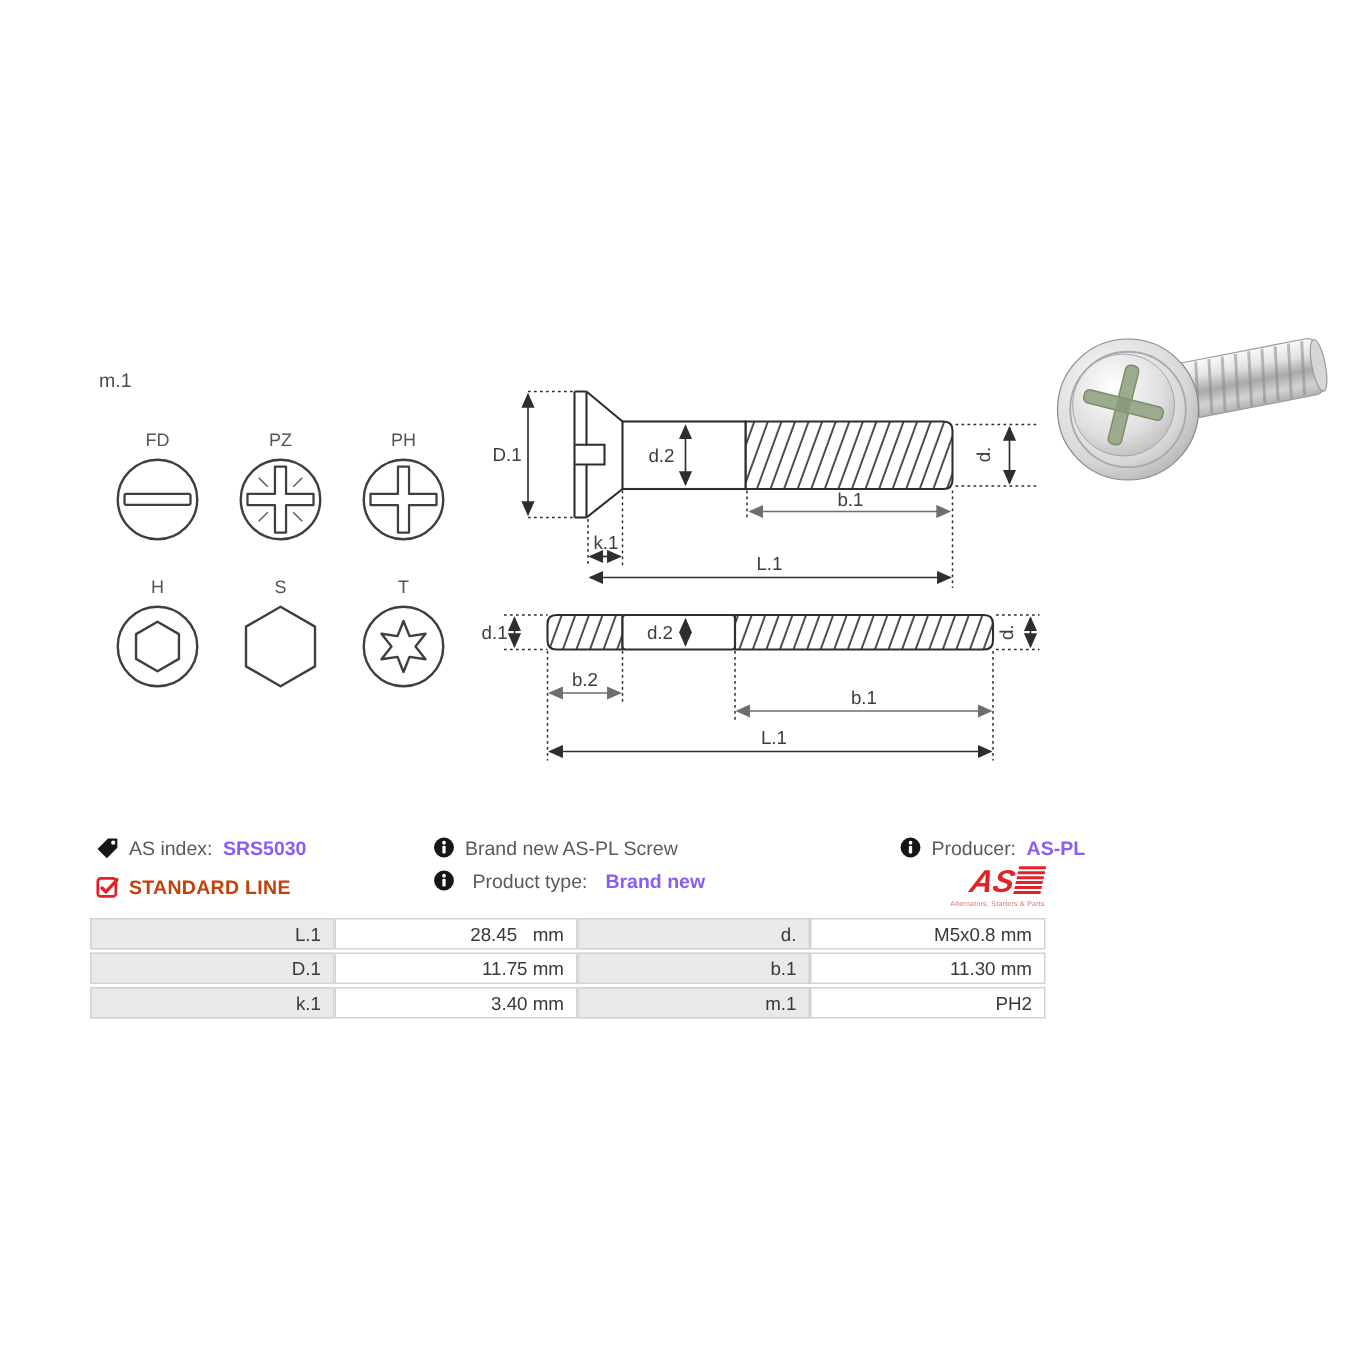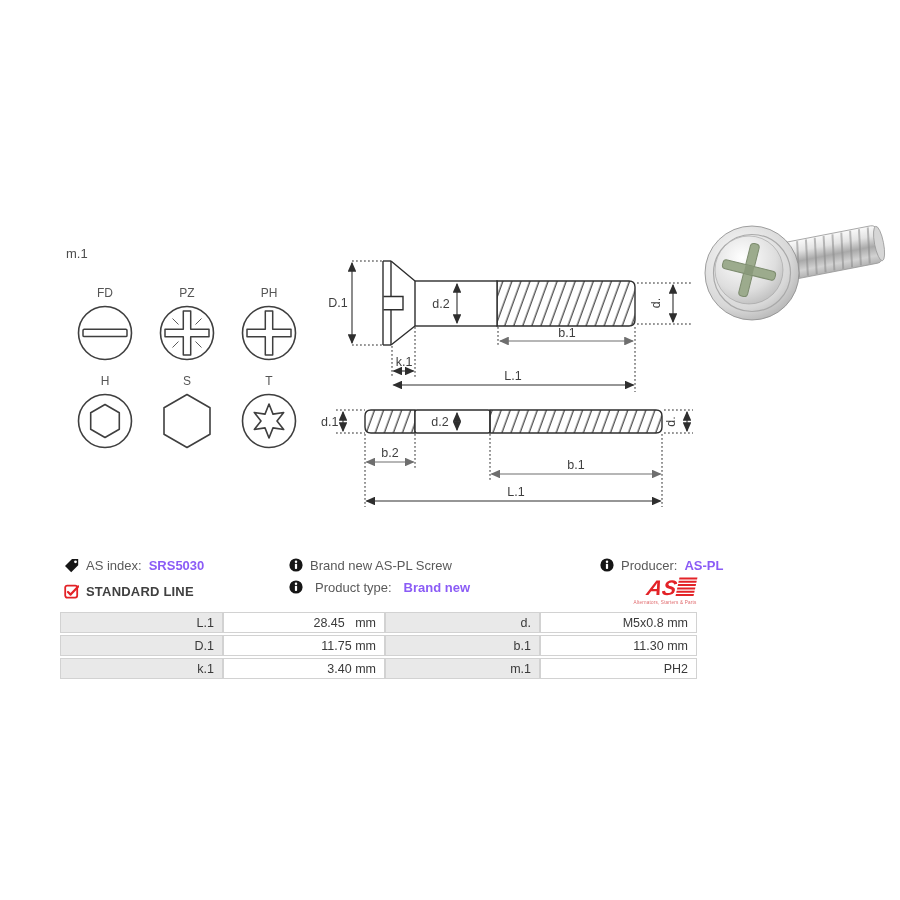--- a/index.html
+++ b/index.html
@@ -2,36 +2,36 @@
 <html><head>
 <meta charset="utf-8">
 <style>
   html,body{margin:0;padding:0;background:#fff;}
   #stage{position:relative;width:888px;height:900px;background:#ffffff;overflow:hidden;
          font-family:"Liberation Sans", sans-serif;color:#333;}
   .abs{position:absolute;}
 
   
   #m1-label{left:66px;top:246px;font-size:13px;color:#4d4d4d;}
-  #drives{left:64px;top:286px;display:grid;grid-template-columns:repeat(3,82px);row-gap:12px;}
+  #drives{left:64px;top:286px;display:grid;grid-template-columns:repeat(3,82px);row-gap:22px;}
   .drive-cell{display:flex;flex-direction:column;align-items:center;}
   .drive-label{font-size:12px;color:#555;margin-bottom:4px;}
 
   
   #diagrams{left:320px;top:250px;}
   .dim-text{font-size:12.5px;fill:#3f3f3f;font-family:"Liberation Sans",sans-serif;}
 
   
   #photo{left:695px;top:197px;}
 
   
   .info-row{position:absolute;display:flex;align-items:flex-start;gap:7px;font-size:13px;color:#5a5a5a;}
   .info-row b{color:#8b5cf6;}
   #row-asindex{left:64px;top:558px;}
-  #row-line{left:64px;top:584px;color:#404040;font-weight:bold;letter-spacing:.2px;}
+  #row-line{left:64px;top:584px;color:#c2410c;font-weight:bold;letter-spacing:.2px;}
   #row-brandnew{left:289px;top:558px;}
   #row-ptype{left:289px;top:580px;gap:12px;}
   #row-producer{left:600px;top:558px;}
   #logo{left:628px;top:575px;width:74px;height:31px;}
 
   
   #spec-table{left:60px;top:610px;width:637px;border-collapse:separate;border-spacing:0 2px;}
   #spec-table td{height:19px;border:1px solid #d2d2d2;font-size:12.5px;color:#3a3a3a;
                  text-align:right;padding:0 8px 0 0;vertical-align:middle;}
   td.lab{background:#e9e9e9;}

